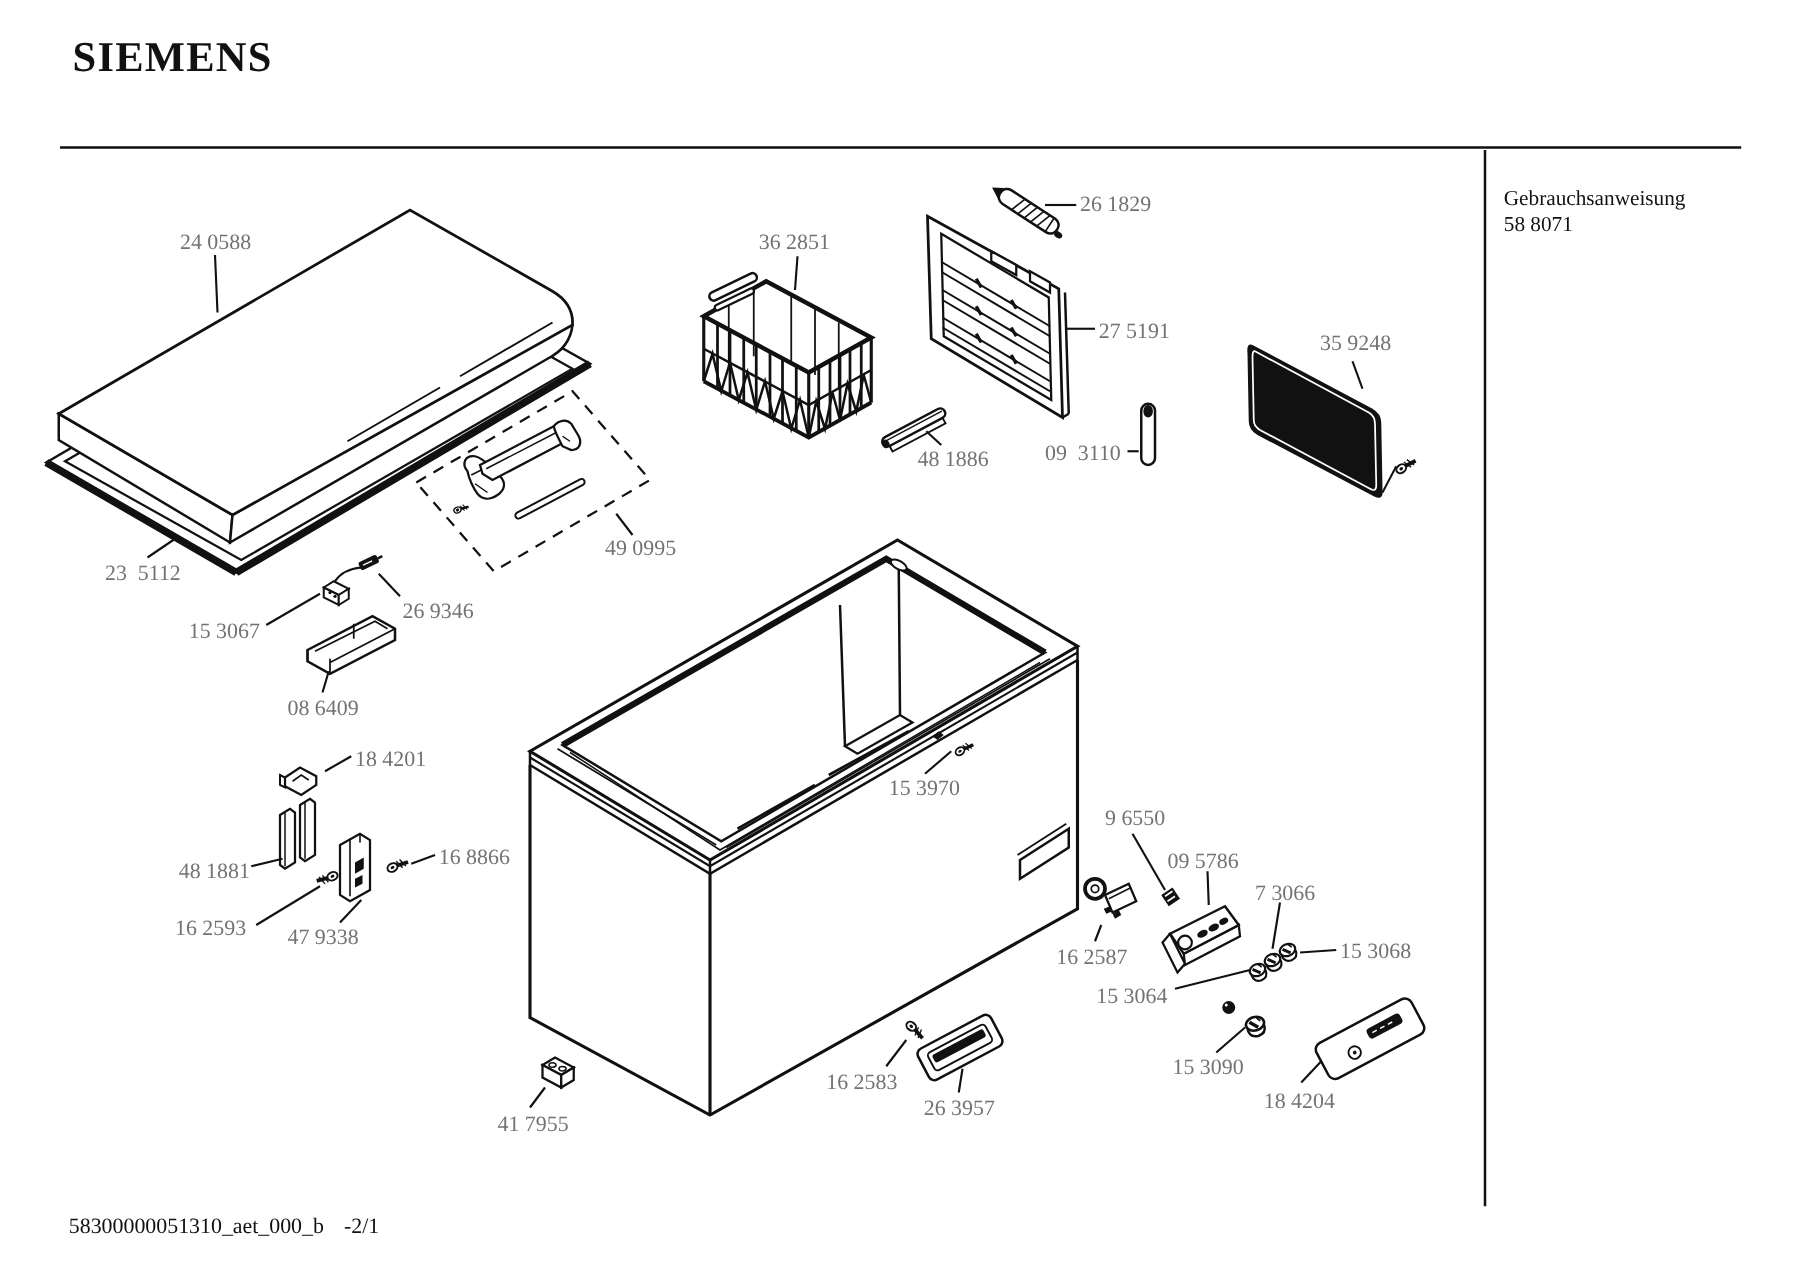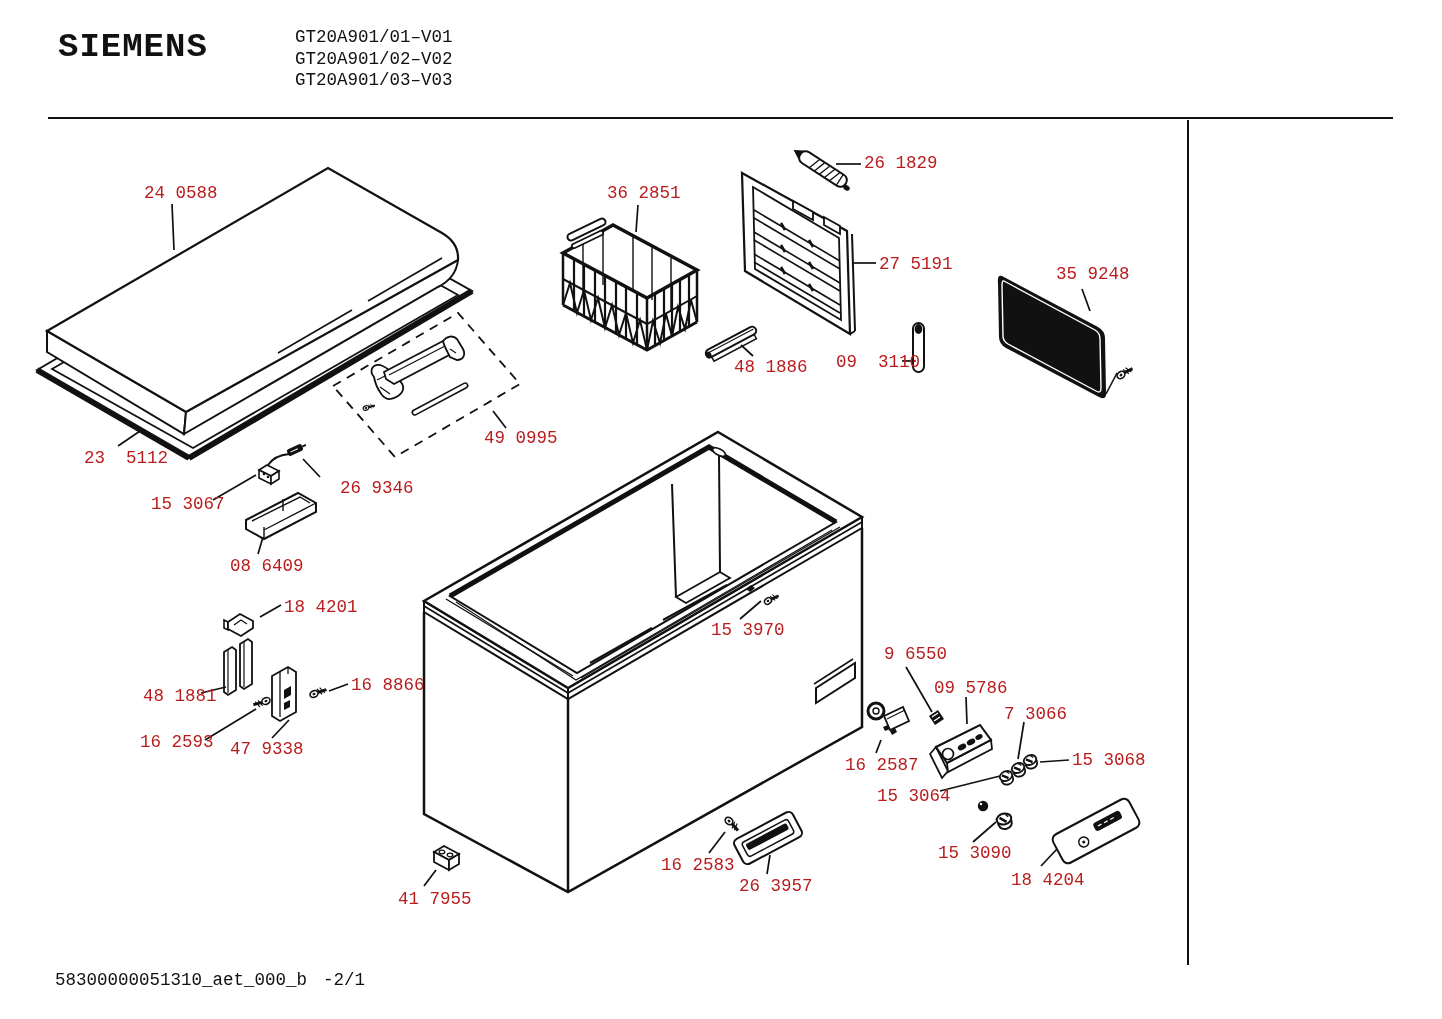--- a/index.html
+++ b/index.html
@@ -1,42 +1,41 @@
 <!DOCTYPE html>
 <html><head>
 <meta charset="utf-8">
 <style>
   html,body{margin:0;padding:0;background:#fff;}
   .page{position:relative;width:1442px;height:1019px;background:#ffffff;
-        font-family:Liberation Mono, monospace;color:#111;overflow:hidden;}
+        font-family:Liberation Serif, serif;color:#111;overflow:hidden;}
   .brand{position:absolute;left:58px;top:28px;font-size:34px;font-weight:bold;
          letter-spacing:1px;}
   .models{position:absolute;left:295px;top:27px;font-size:17.5px;line-height:21.5px;}
   .category{position:absolute;left:1148px;top:27px;font-size:17.5px;line-height:20.5px;}
   .hrule{position:absolute;left:48px;top:117px;width:1345px;height:2px;background:#111;}
   .vrule{position:absolute;left:1187px;top:120px;width:2px;height:845px;background:#111;}
   .manual{position:absolute;left:1203px;top:148px;font-size:17px;line-height:21px;}
-  .plabel{position:absolute;font-size:17.5px;white-space:pre;color:#b91c1c;}
+  .plabel{position:absolute;font-size:17.5px;white-space:pre;color:#737373;}
   .footerline{position:absolute;left:55px;top:970px;font-size:17.5px;text-align:right;}
   .footerline .pg{margin-left:16px;}
   svg.diagram{position:absolute;left:0;top:0;}
 </style>
 </head>
 <body>
 
 <div class="page">
 
   <div class="brand">SIEMENS</div>
-  <div class="models">
-    <div>GT20A901/01–V01</div>
-    <div>GT20A901/02–V02</div>
-    <div>GT20A901/03–V03</div>
-  </div>
   <div class="hrule"></div>
   <div class="vrule"></div>
+  <div class="manual">
+    <div>Gebrauchsanweisung</div>
+    <div>58 8071</div>
+  </div>
 
   <svg class="diagram" width="1442" height="1019" viewBox="0 0 1442 1019">
     <defs>
       <g id="screwdef">
         <path d="M2,0 L13,2" stroke="#111" stroke-width="3" fill="none"></path>
         <path d="M5,-3 L7,4 M8,-3 L10,4" stroke="#111" stroke-width="1.1" fill="none"></path>
         <ellipse cx="0" cy="0" rx="4.2" ry="3.2" fill="#fff" stroke="#111" stroke-width="1.6"></ellipse>
         <ellipse cx="0" cy="0" rx="1.6" ry="1.2" fill="#111"></ellipse>
       </g>
       <g id="knobdef">
@@ -289,21 +288,21 @@
       <line x1="1041" y1="866" x2="1057" y2="849"></line>
       <line x1="709" y1="853" x2="725" y2="832"></line>
       <line x1="767" y1="874" x2="770" y2="855"></line>
       <line x1="424" y1="886" x2="436" y2="870"></line>
     </g>
   </svg>
 
   <div class="plabel" style="left:144px;top:183px">24 0588</div>
   <div class="plabel" style="left:84px;top:448px">23  5112</div>
   <div class="plabel" style="left:484px;top:428px">49 0995</div>
-  <div class="plabel" style="left:340px;top:478px">26 9346</div>
+  <div class="plabel" style="left:322px;top:478px">26 9346</div>
   <div class="plabel" style="left:151px;top:494px">15 3067</div>
   <div class="plabel" style="left:230px;top:556px">08 6409</div>
   <div class="plabel" style="left:284px;top:597px">18 4201</div>
   <div class="plabel" style="left:143px;top:686px">48 1881</div>
   <div class="plabel" style="left:140px;top:732px">16 2593</div>
   <div class="plabel" style="left:230px;top:739px">47 9338</div>
   <div class="plabel" style="left:351px;top:675px">16 8866</div>
   <div class="plabel" style="left:607px;top:183px">36 2851</div>
   <div class="plabel" style="left:864px;top:153px">26 1829</div>
   <div class="plabel" style="left:879px;top:254px">27 5191</div>

